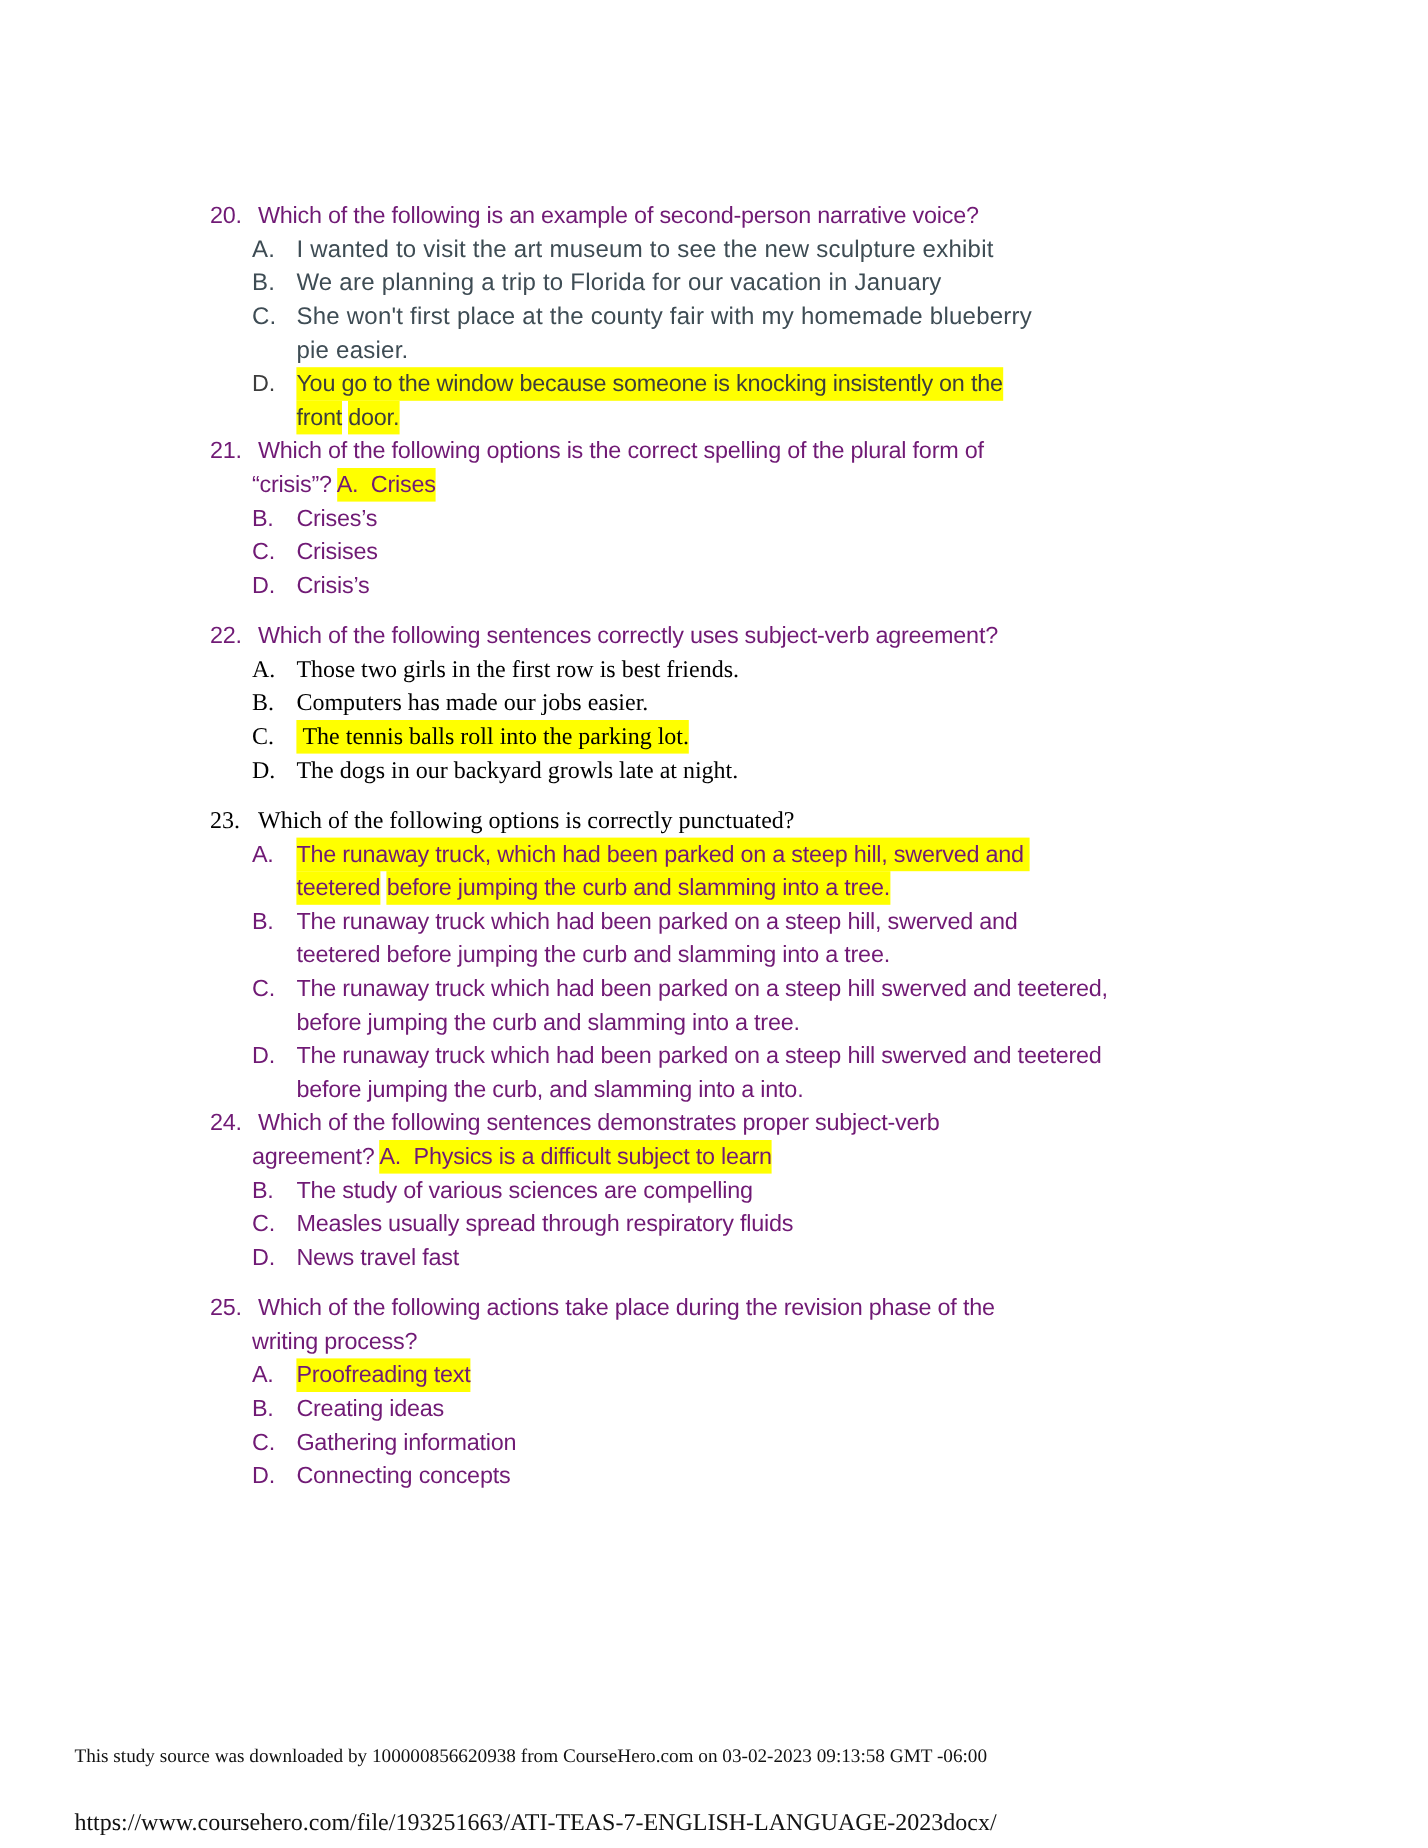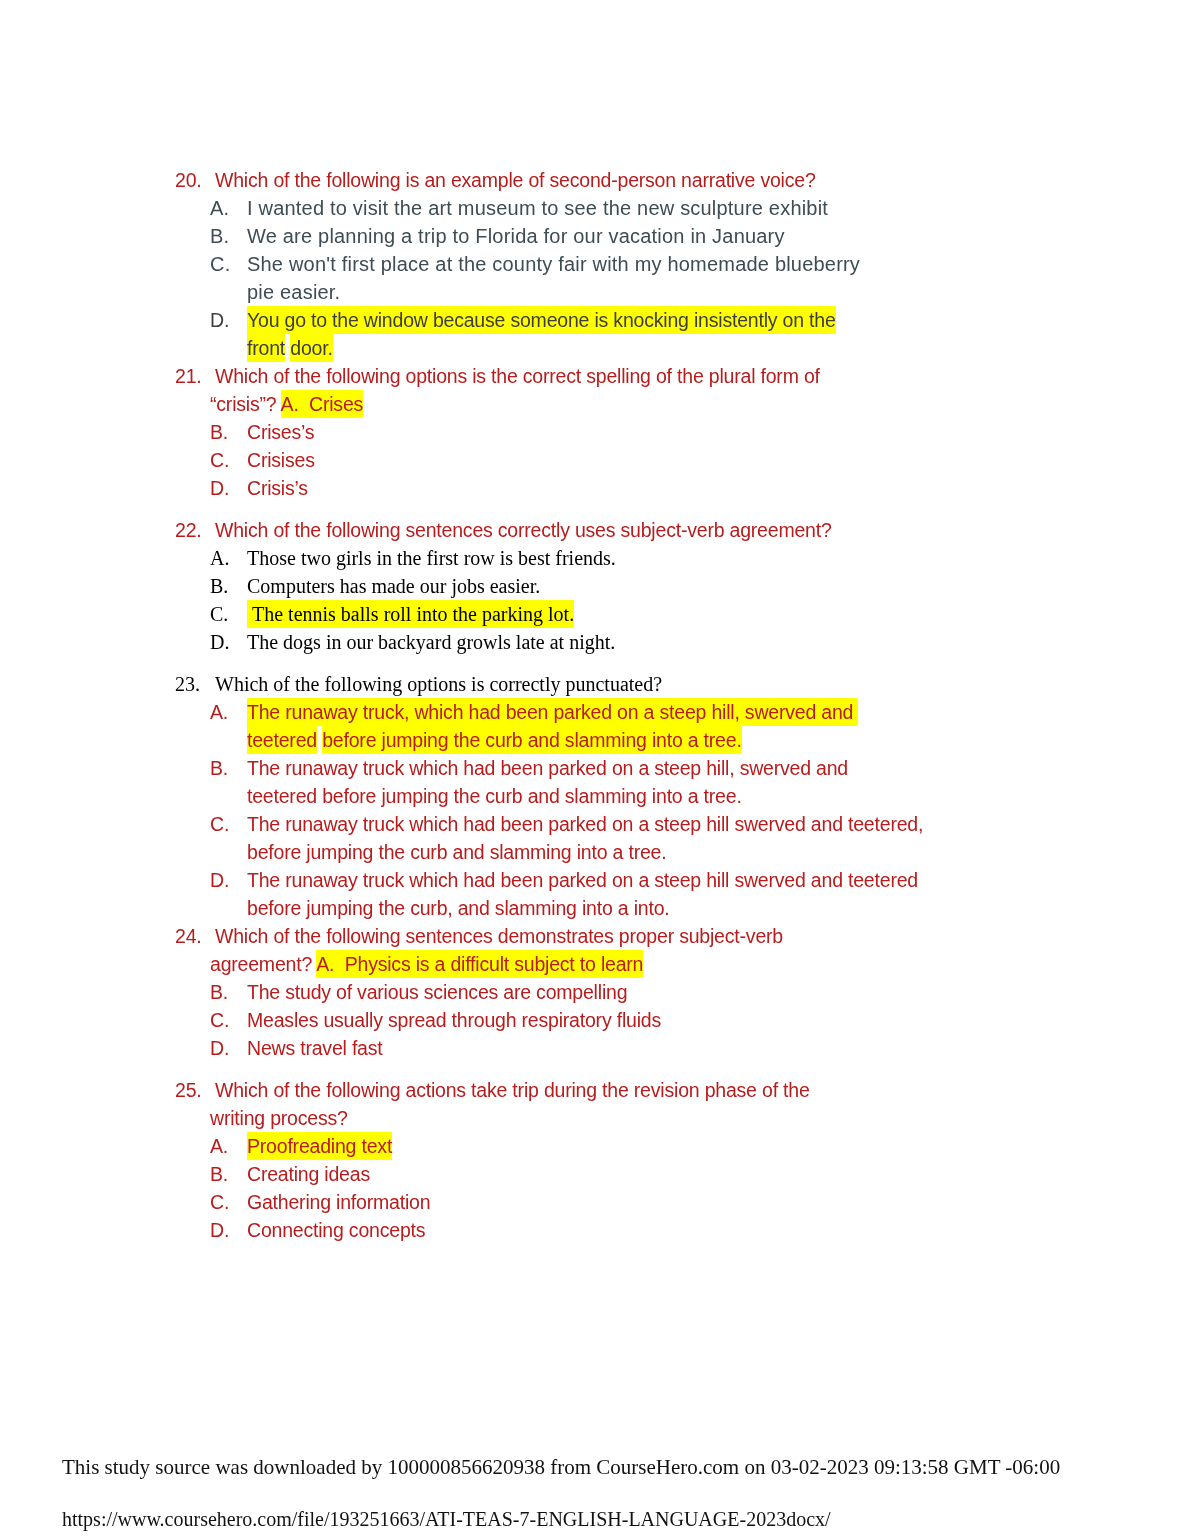--- a/index.html
+++ b/index.html
@@ -28,33 +28,33 @@
   }
   .lbl { flex: 0 0 auto; }
   .line.stem .lbl { width: 40px; }
   .line.opt { margin-left: 35px; }
   .line.opt .lbl { width: 37px; }
   .line.stemcont { margin-left: 35px; }
   .line.optcont { margin-left: 72px; }
   .txt { flex: 1 1 auto; white-space: pre-wrap; }
 
   
-  .f-cal   { font-family: "Liberation Sans", sans-serif; font-size: 19.5px; color: #b91c1c; letter-spacing: -0.2px; }
+  .f-cal   { font-family: "Liberation Sans", sans-serif; font-size: 19.5px; color: #701a75; letter-spacing: -0.2px; }
   .f-cald  { font-family: "Liberation Sans", sans-serif; font-size: 19.5px; color: #3d3d3d; letter-spacing: -0.2px; }
   .f-helv  { font-family: "Liberation Sans", sans-serif; font-size: 20px;   color: #3e4c54; letter-spacing: 0.2px; }
   .f-serif { font-family: "Liberation Serif", serif;     font-size: 20px;   color: #000000; }
 
   .hl { background: #ffff00; padding: 3px 0; }
 
   .footer-note {
     position: absolute;
     left: 62px;
     top: 1455px;
     font-family: "Liberation Serif", serif;
-    font-size: 21px;
+    font-size: 16px;
     color: #121212;
     white-space: pre;
   }
   .footer-url {
     position: absolute;
     left: 62px;
     top: 1508px;
     font-family: "Liberation Serif", serif;
     font-size: 20px;
     color: #121212;
@@ -101,21 +101,21 @@
         <div class="line optcont f-cal"><span class="txt"><span>before jumping the curb, and slamming into a into.</span></span></div>
       </div>
       <div class="question">
         <div class="line stem f-cal"><span class="lbl">24.</span><span class="txt"><span>Which of the following sentences demonstrates proper subject-verb</span></span></div>
         <div class="line stemcont f-cal"><span class="txt"><span>agreement? </span><span class="hl">A.  Physics is a difficult subject to learn</span></span></div>
         <div class="line opt f-cal"><span class="lbl">B.</span><span class="txt"><span>The study of various sciences are compelling</span></span></div>
         <div class="line opt f-cal"><span class="lbl">C.</span><span class="txt"><span>Measles usually spread through respiratory fluids</span></span></div>
         <div class="line opt f-cal"><span class="lbl">D.</span><span class="txt"><span>News travel fast</span></span></div>
       </div>
       <div class="question gap">
-        <div class="line stem f-cal"><span class="lbl">25.</span><span class="txt"><span>Which of the following actions take trip during the revision phase of the</span></span></div>
+        <div class="line stem f-cal"><span class="lbl">25.</span><span class="txt"><span>Which of the following actions take place during the revision phase of the</span></span></div>
         <div class="line stemcont f-cal"><span class="txt"><span>writing process?</span></span></div>
         <div class="line opt f-cal"><span class="lbl">A.</span><span class="txt"><span class="hl">Proofreading text</span></span></div>
         <div class="line opt f-cal"><span class="lbl">B.</span><span class="txt"><span>Creating ideas</span></span></div>
         <div class="line opt f-cal"><span class="lbl">C.</span><span class="txt"><span>Gathering information</span></span></div>
         <div class="line opt f-cal"><span class="lbl">D.</span><span class="txt"><span>Connecting concepts</span></span></div>
       </div>
     </div>
   <div class="footer-note">This study source was downloaded by 100000856620938 from CourseHero.com on 03-02-2023 09:13:58 GMT -06:00</div>
   <div class="footer-url">https://www.coursehero.com/file/193251663/ATI-TEAS-7-ENGLISH-LANGUAGE-2023docx/</div>
 </div>

